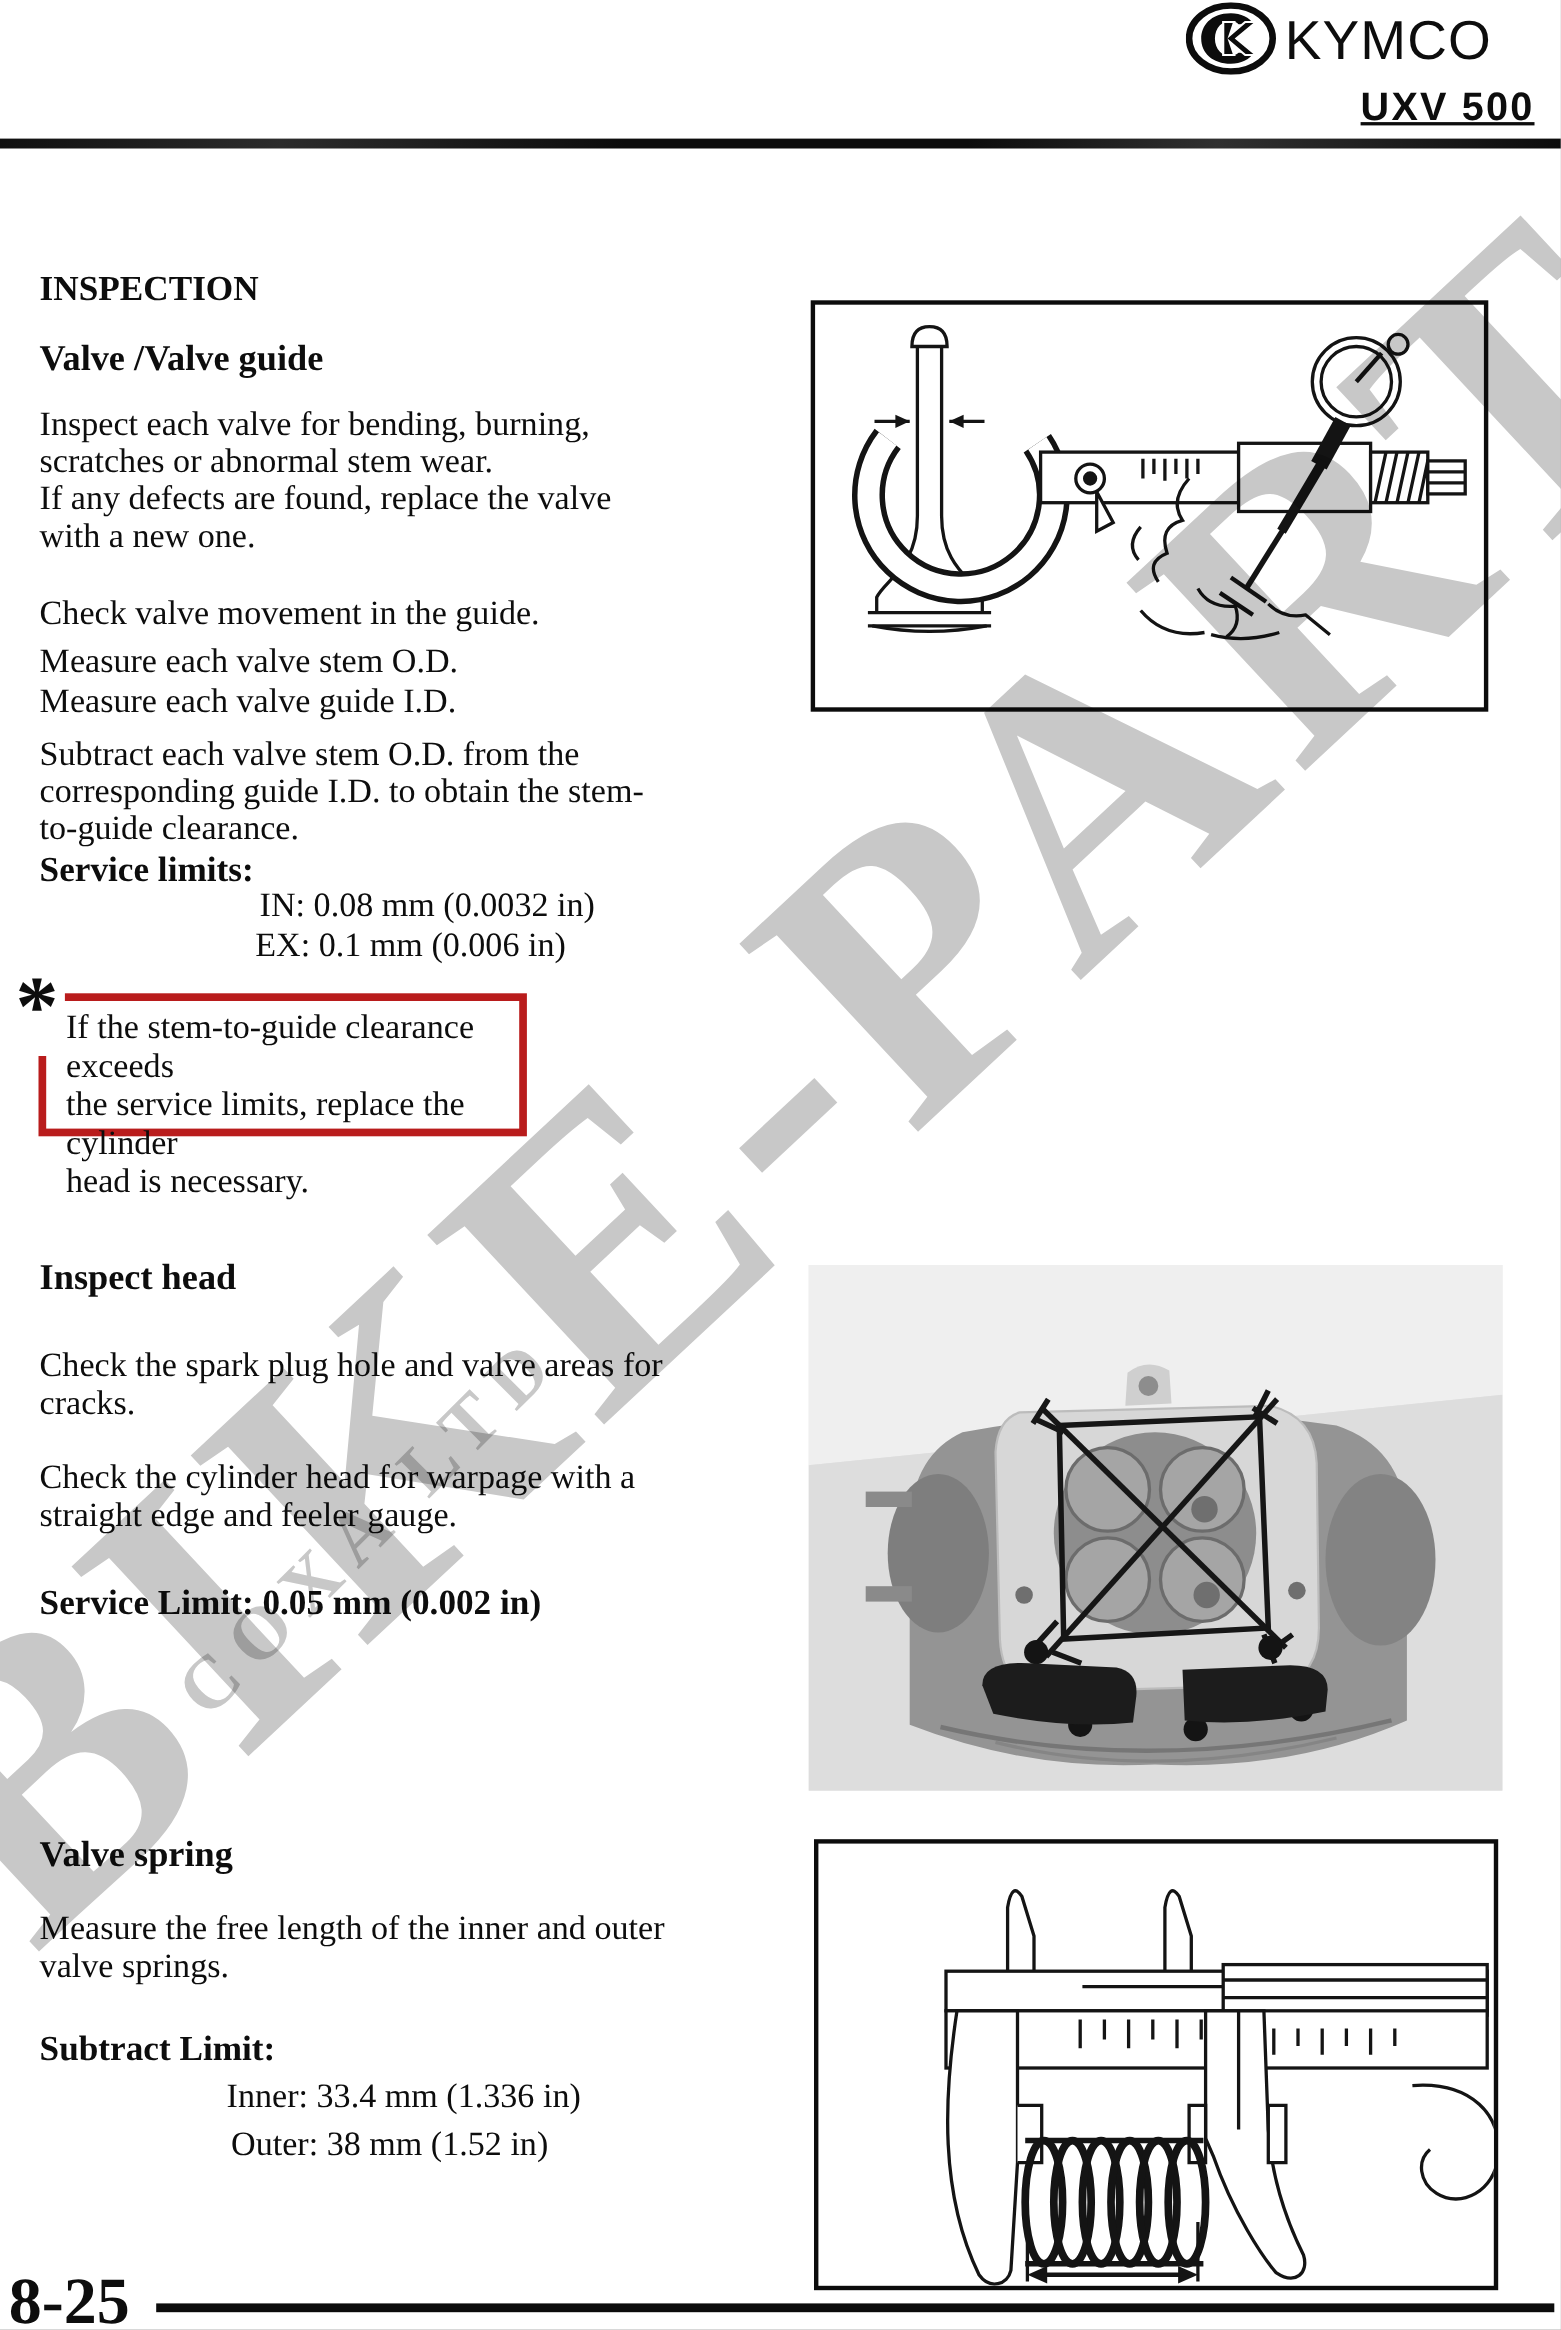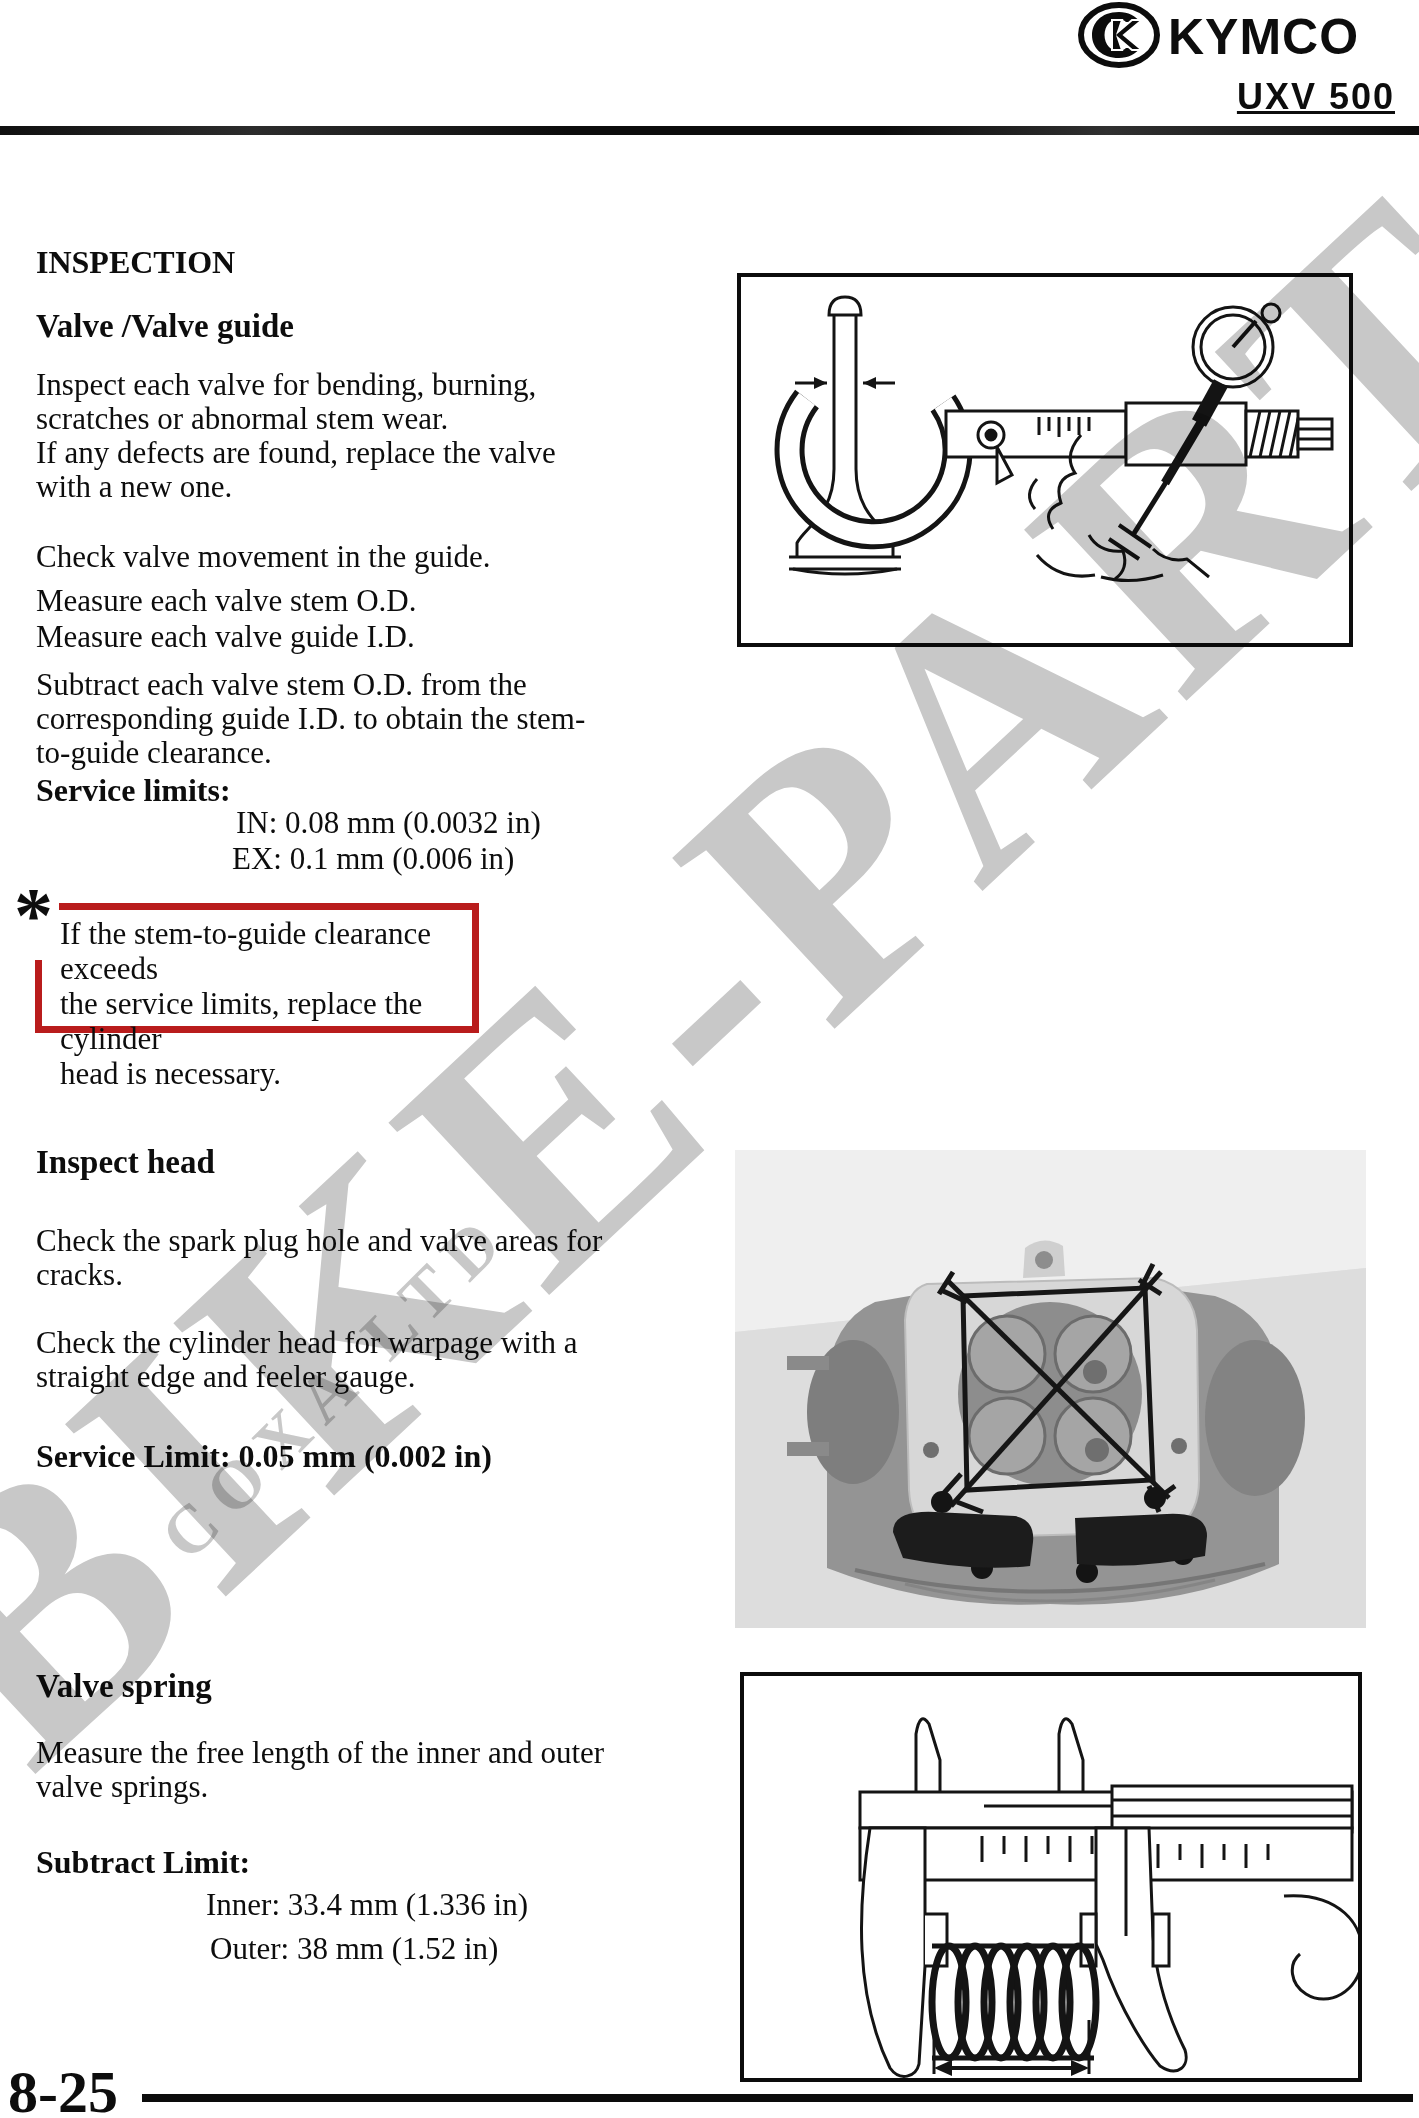--- a/index.html
+++ b/index.html
@@ -5,21 +5,21 @@
   html,body{margin:0;padding:0;background:#9a9a9a;}
   #page{position:relative;width:1419px;height:2118px;background:#ffffff;overflow:hidden;
         font-family:"Liberation Serif",serif;color:#0d0d0d;}
   .abs{position:absolute;}
   .lines{white-space:pre-line;}
   .body-text{font-size:31px;line-height:34px;}
   .bold{font-weight:bold;}
   
   #page-title{left:8px;top:66px;font-size:50px;font-weight:bold;letter-spacing:-1px;}
   #header-rule{left:0;top:126px;width:1419px;height:9px;background:linear-gradient(90deg,#101010 0%,#2c2c2c 18%,#0c0c0c 40%,#0c0c0c 62%,#303030 78%,#0c0c0c 100%);}
-  #brand{left:1168px;top:8px;font-family:"Liberation Sans",sans-serif;font-weight:bold;font-size:50px;letter-spacing:1px;}
+  #brand{left:1168px;top:8px;font-family:"Liberation Sans",sans-serif;font-weight:normal;font-size:50px;letter-spacing:1px;}
   #model{left:1150px;top:76px;width:245px;text-align:right;font-family:"Liberation Sans",sans-serif;font-weight:bold;font-size:36px;letter-spacing:2px;text-decoration:underline;}
   
   .figbox{background:#fff;border:4px solid #0c0c0c;}
   
   #note-box{left:35px;top:903px;width:430px;height:116px;border:7px solid #b91c1c;}
   #note-text{padding:6px 8px 0 18px;font-size:31px;line-height:35px;}
   #note-asterisk{left:12px;top:880px;font-size:78px;font-weight:bold;line-height:0.9;background:#fff;padding:0 6px 10px 2px;z-index:12;}
   
   .wm{pointer-events:none;mix-blend-mode:multiply;color:#c8c8c8;z-index:40;text-align:center;font-weight:bold;}
   #wm-main{left:-510px;top:695px;width:2600px;height:420px;line-height:420px;font-size:360px;letter-spacing:14px;transform:rotate(-43deg);}

